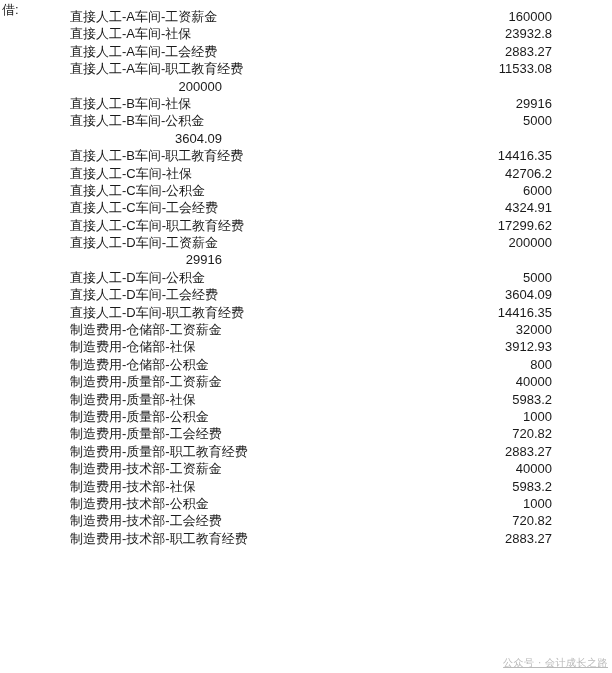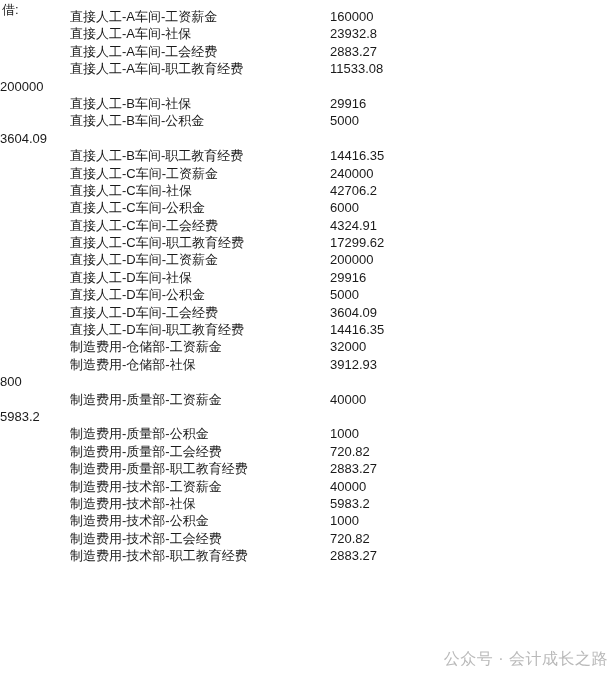--- a/index.html
+++ b/index.html
@@ -50,33 +50,35 @@
     padding-left: 70px;
     box-sizing: border-box;
     text-align: left;
     letter-spacing: 0px;
     color: #1a1a1a;
   }
   .amt {
     width: 232px;
     box-sizing: border-box;
     padding-right: 10px;
+    text-align: right;
     color: #1a1a1a;
   }
   .watermark {
     position: absolute;
     right: 4px;
     bottom: 3px;
-    font-size: 16px;
+    font-size: 10px;
     color: #b9b9b9;
     letter-spacing: 0.5px;
     white-space: nowrap;
     display: flex;
     align-items: center;
     gap: 4px;
+    text-decoration: underline;
   }
 </style>
 </head>
 <body>
 
 <div class="sheet">
 
   <div class="left-label">借:</div>
 
   <div class="entries" id="entries-container">
@@ -108,45 +110,40 @@
         <div class="amt">5000</div>
       </div>
       <div class="entry-row">
         <div class="amt">3604.09</div>
       </div>
       <div class="entry-row">
         <div class="acct">直接人工-B车间-职工教育经费</div>
         <div class="amt">14416.35</div>
       </div>
       <div class="entry-row">
-        <div class="acct">直接人工-C车间-工资薪金</div>
-        <div class="amt">240000</div>
-      </div>
-      <div class="entry-row">
         <div class="acct">直接人工-C车间-社保</div>
         <div class="amt">42706.2</div>
       </div>
       <div class="entry-row">
         <div class="acct">直接人工-C车间-公积金</div>
         <div class="amt">6000</div>
       </div>
       <div class="entry-row">
         <div class="acct">直接人工-C车间-工会经费</div>
         <div class="amt">4324.91</div>
       </div>
       <div class="entry-row">
         <div class="acct">直接人工-C车间-职工教育经费</div>
         <div class="amt">17299.62</div>
       </div>
       <div class="entry-row">
         <div class="acct">直接人工-D车间-工资薪金</div>
         <div class="amt">200000</div>
       </div>
       <div class="entry-row">
-        <div class="acct">直接人工-D车间-社保</div>
         <div class="amt">29916</div>
       </div>
       <div class="entry-row">
         <div class="acct">直接人工-D车间-公积金</div>
         <div class="amt">5000</div>
       </div>
       <div class="entry-row">
         <div class="acct">直接人工-D车间-工会经费</div>
         <div class="amt">3604.09</div>
       </div>
@@ -156,27 +153,29 @@
       </div>
       <div class="entry-row">
         <div class="acct">制造费用-仓储部-工资薪金</div>
         <div class="amt">32000</div>
       </div>
       <div class="entry-row">
         <div class="acct">制造费用-仓储部-社保</div>
         <div class="amt">3912.93</div>
       </div>
       <div class="entry-row">
+        <div class="acct">制造费用-仓储部-公积金</div>
         <div class="amt">800</div>
       </div>
       <div class="entry-row">
         <div class="acct">制造费用-质量部-工资薪金</div>
         <div class="amt">40000</div>
       </div>
       <div class="entry-row">
+        <div class="acct">制造费用-质量部-社保</div>
         <div class="amt">5983.2</div>
       </div>
       <div class="entry-row">
         <div class="acct">制造费用-质量部-公积金</div>
         <div class="amt">1000</div>
       </div>
       <div class="entry-row">
         <div class="acct">制造费用-质量部-工会经费</div>
         <div class="amt">720.82</div>
       </div>

